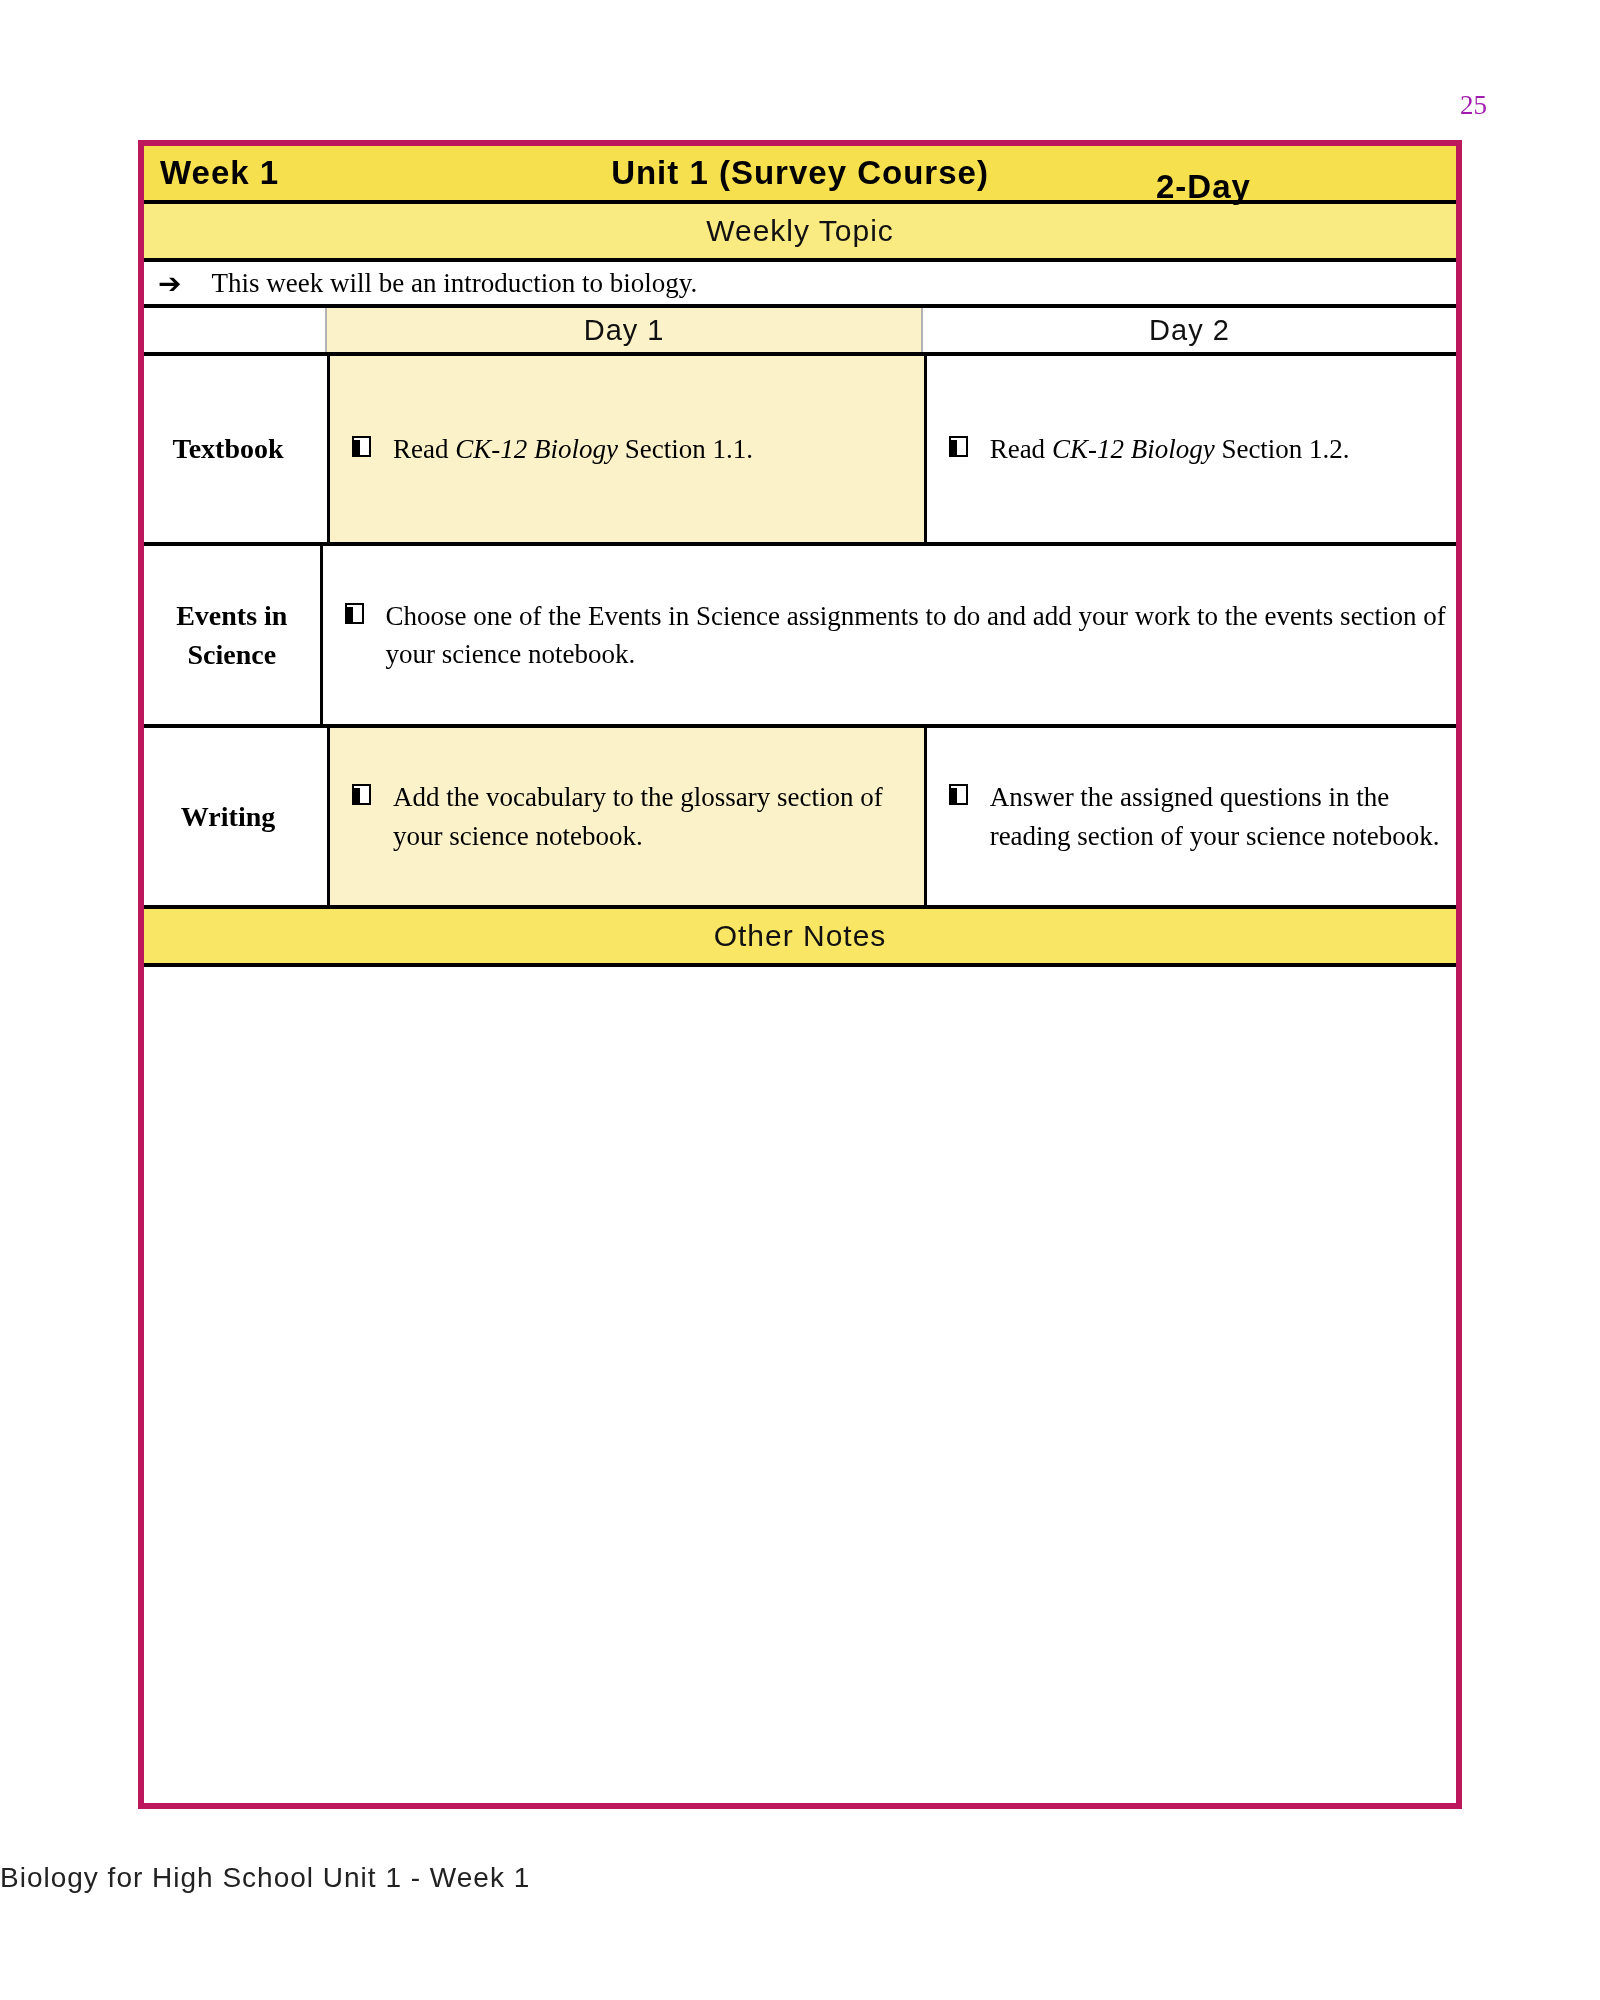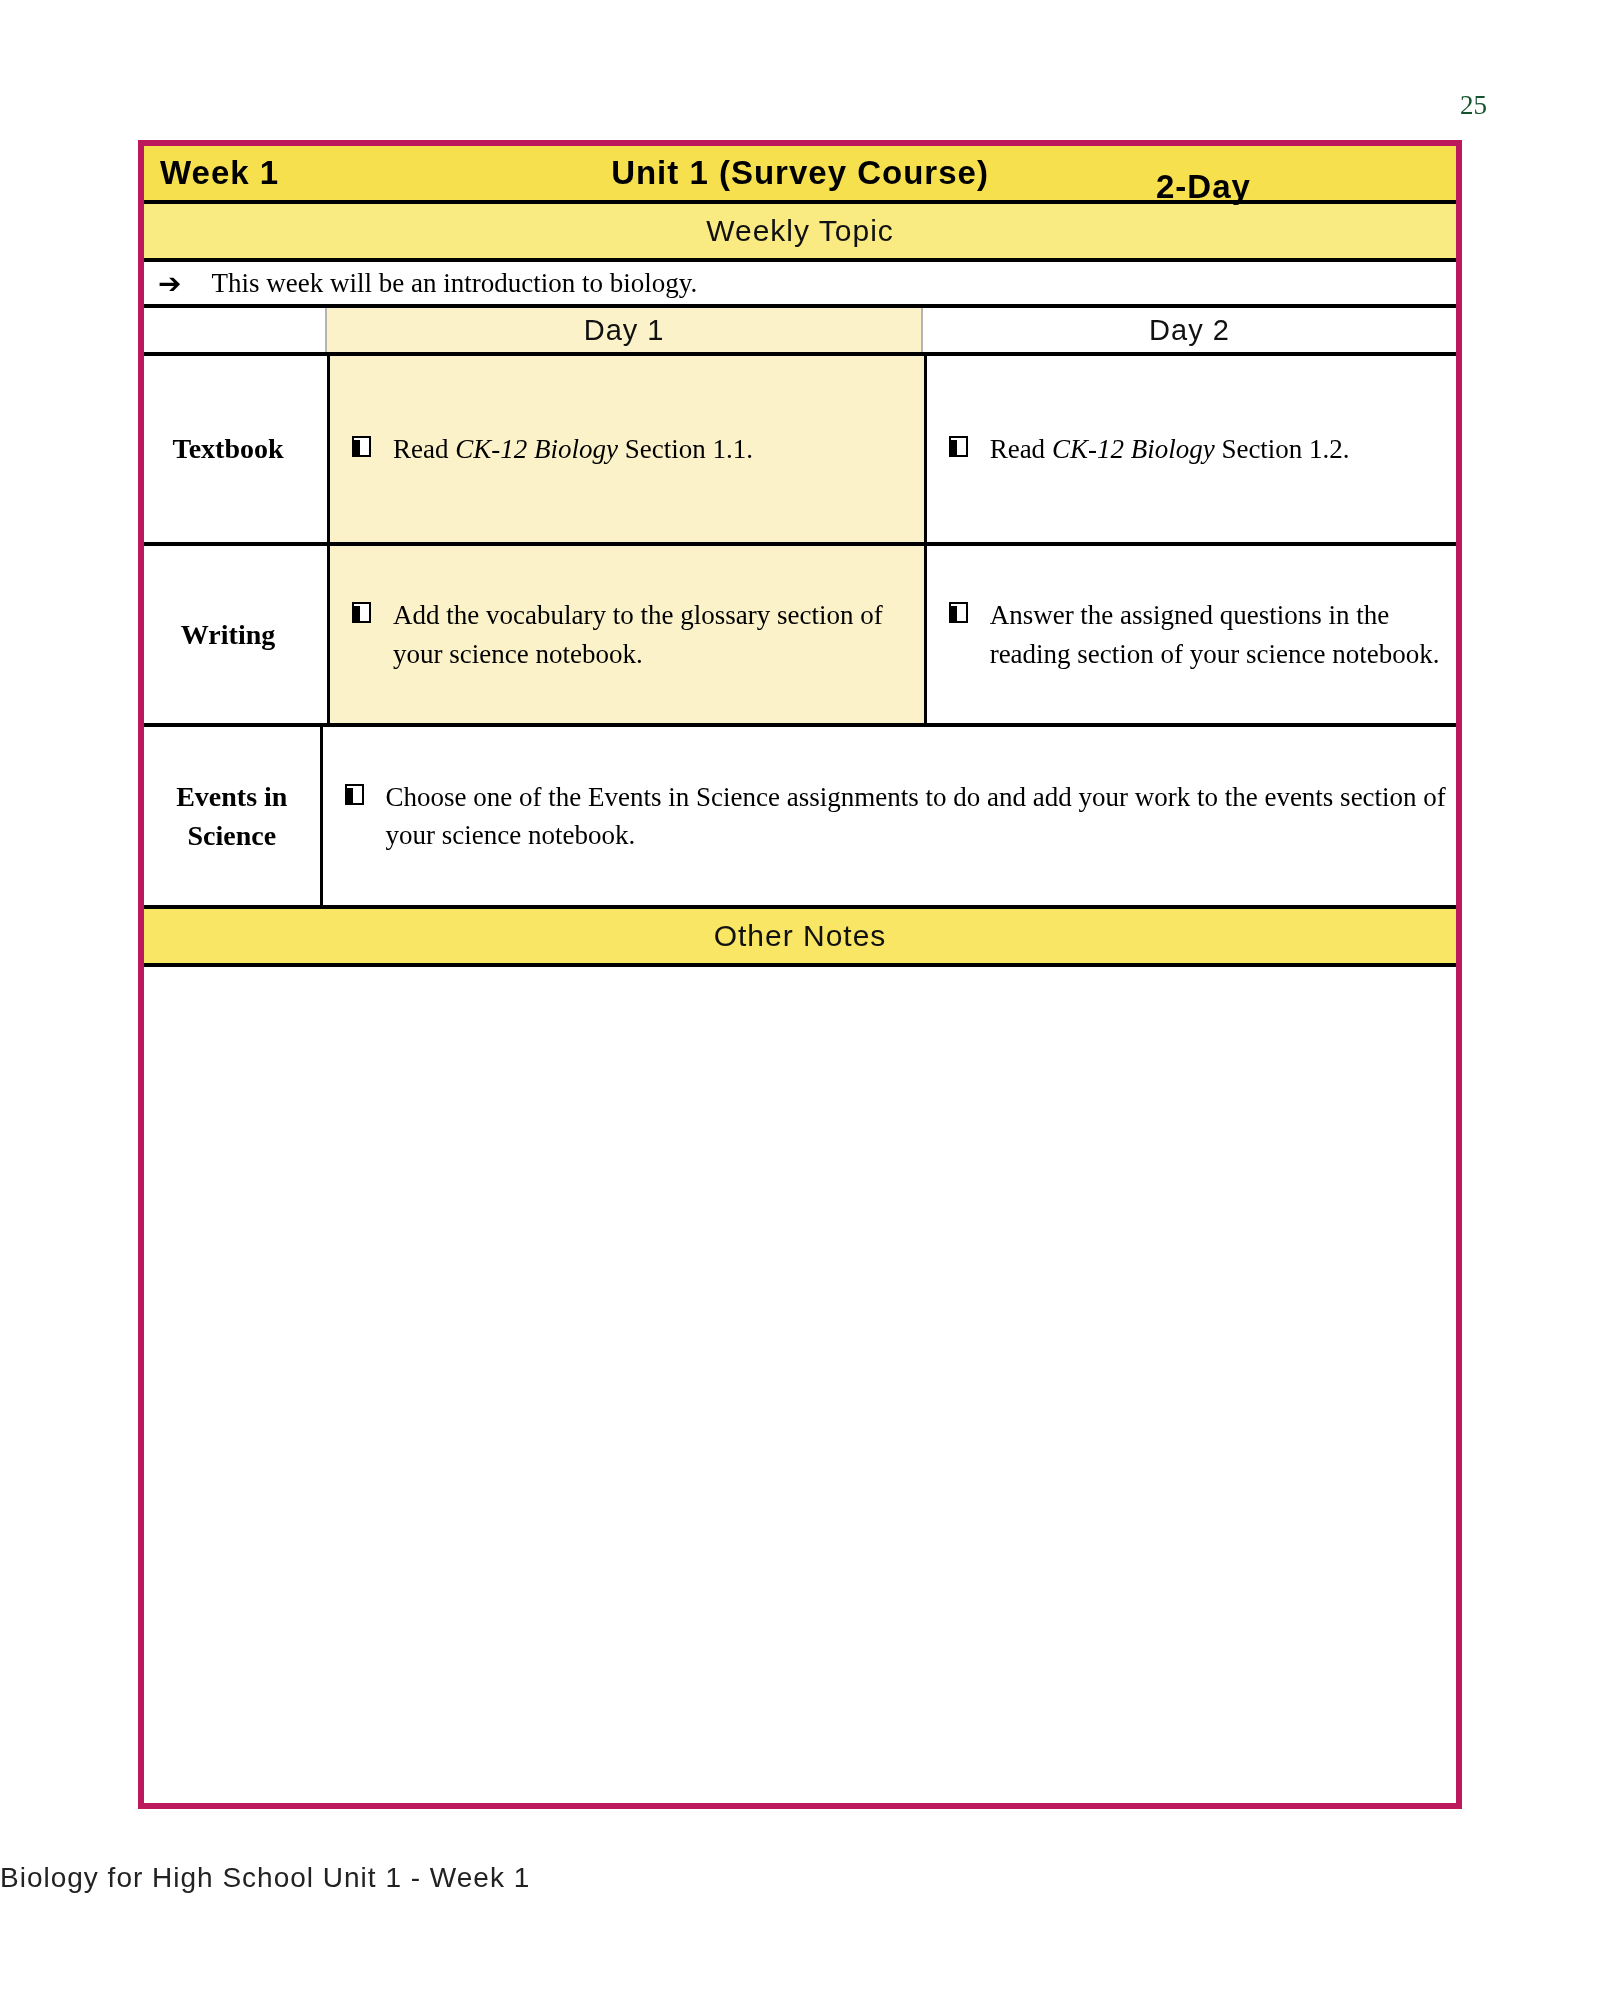--- a/index.html
+++ b/index.html
@@ -8,21 +8,21 @@
     position:relative;
     width:1600px; height:2000px;
     background:#ffffff;
     font-family:"Liberation Serif", serif;
     color:#000;
     overflow:hidden;
   }
   .page-number {
     position:absolute; top:90px; right:113px;
     font-family:"Liberation Serif", serif;
-    font-size:27px; color:#14532d;
+    font-size:27px; color:#a21caf;
   }
   .planner-table {
     position:absolute; left:138px; top:140px;
     width:1324px;
     border:6px solid #be185d;
     background:#fff;
   }
   .row { display:flex; width:100%; }
   .row + .row { border-top:4px solid #000; }
 
@@ -166,46 +166,46 @@
         </div>
       </div>
       <div class="cell c-day2">
         <div class="task">
           <span class="cb"></span>
           <span class="text"><span>Read </span><span class="italic">CK-12 Biology</span><span> Section 1.2.</span></span>
         </div>
       </div>
     </div>
 
+    <div class="row row-body row-events">
+      <div class="cell c-label">Events in Science</div>
+      <div class="cell c-span">
+        <div class="task">
+          <span class="cb"></span>
+          <span class="text">Choose one of the Events in Science assignments to do and add your work to the events section of your science notebook.</span>
+        </div>
+      </div>
+    </div>
+
     <div class="row row-body row-writing">
       <div class="cell c-label">Writing</div>
       <div class="cell c-day1">
         <div class="task">
           <span class="cb"></span>
           <span class="text">Add the vocabulary to the glossary section of your science notebook.</span>
         </div>
       </div>
       <div class="cell c-day2">
         <div class="task">
           <span class="cb"></span>
           <span class="text">Answer the assigned questions in the reading section of your science notebook.</span>
         </div>
       </div>
     </div>
 
-    <div class="row row-body row-events">
-      <div class="cell c-label">Events in Science</div>
-      <div class="cell c-span">
-        <div class="task">
-          <span class="cb"></span>
-          <span class="text">Choose one of the Events in Science assignments to do and add your work to the events section of your science notebook.</span>
-        </div>
-      </div>
-    </div>
-
     <div class="row bar-section bar-notes">
       <span>Other Notes</span>
     </div>
 
     <div class="row notes-area"></div>
 
   </div>
 
   <div class="footer">Biology for High School Unit 1 - Week 1</div>
 

